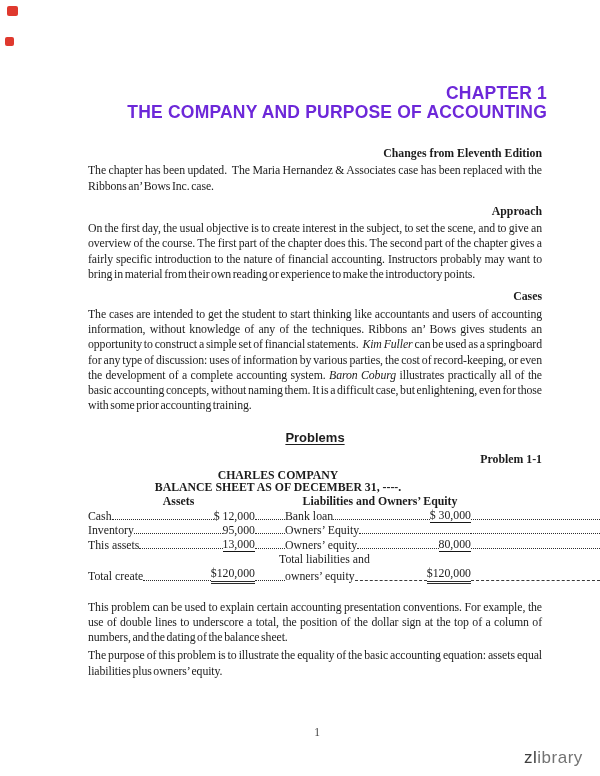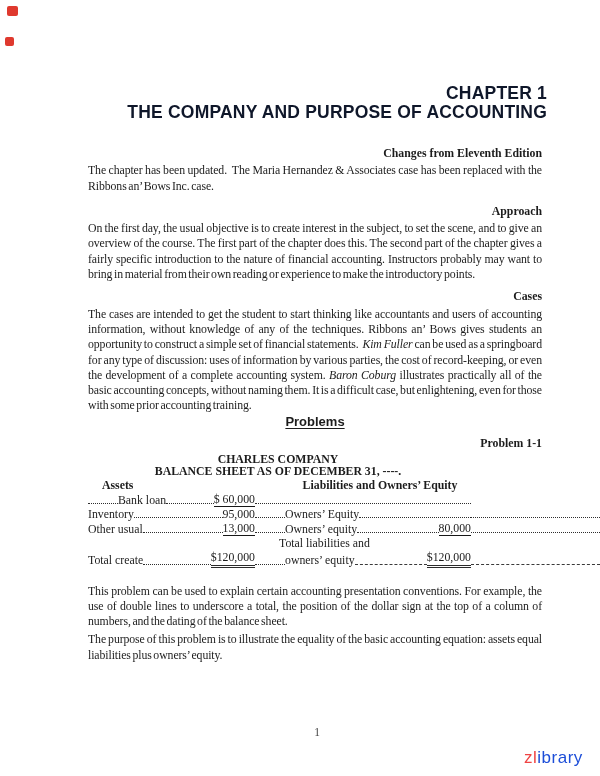--- a/index.html
+++ b/index.html
@@ -7,56 +7,56 @@
         font-family:"Liberation Serif",serif;color:#1c1c1c;}
 
   
   .red-mark{position:absolute;background:#df392e;border-radius:2px;}
   .red-mark.m1{left:7px;top:6px;width:11px;height:10px;}
   .red-mark.m2{left:5px;top:37px;width:9px;height:9px;}
 
   
   .chapter{position:absolute;top:84px;right:53px;text-align:right;
            font-family:"Liberation Sans",sans-serif;font-weight:bold;
-           font-size:17.5px;line-height:19px;letter-spacing:.2px;color:#0f172a;}
+           font-size:17.5px;line-height:19px;letter-spacing:.2px;color:#6d28d9;}
 
   
   .body{position:absolute;left:88px;top:146px;width:454px;font-size:11.8px;line-height:15.3px;}
   .body p{margin:0;text-align:justify;word-spacing:-1.2px;letter-spacing:-.1px;}
   h3.sec{margin:0;font-size:11.8px;line-height:15.3px;font-weight:bold;text-align:right;}
   .mt2{margin-top:2px!important;} .mt3{margin-top:3px!important;}
   .mt7{margin-top:7px!important;} .mt10{margin-top:10px!important;} .mt16{margin-top:16px!important;}
   .it{font-style:italic;margin-top:24px;}
 
-  .problems-h{margin:0 0 0 0;text-align:center;font-family:"Liberation Sans",sans-serif;
+  .problems-h{margin:16px 0 0 0;text-align:center;font-family:"Liberation Sans",sans-serif;
               font-weight:bold;font-size:13px;line-height:15px;}
   .problems-h span{text-decoration:underline;text-underline-offset:2px;}
 
   
   .bs-head{margin-top:2px;width:380px;text-align:center;font-weight:bold;
            font-size:11.8px;line-height:12.4px;}
   .bs-table{width:512px;font-size:11.8px;}
   .bs-cols{display:grid;grid-template-columns:167px 216px 129px;font-weight:bold;line-height:14.2px;}
-  .bs-cols .c1{text-align:left;padding-left:14px;}
+  .bs-cols .c1{text-align:center;padding-left:14px;}
   .bs-cols .c2{text-align:center;padding-left:34px;}
   .bs-row{display:grid;grid-template-columns:167px 216px 129px;line-height:14.1px;}
   .cell{display:flex;align-items:flex-end;white-space:nowrap;}
   .cell .txt{line-height:14.1px;}
   .lead{flex:1 1 auto;height:0;border-bottom:1.6px dotted #2e2e2e;align-self:flex-end;margin-bottom:3px;min-width:0;}
   .lead.dash{border-bottom:1.6px dashed #3a3a3a;}
   .lead.fix{flex:0 0 30px;}
   .spacer{flex:0 0 24px;}
   .u1{border-bottom:1px solid #161616;}
   .u2{border-bottom:3.5px double #2a2a2a;}
 
   .page-num{position:absolute;left:0;top:726px;width:634px;text-align:center;
             font-size:11.5px;color:#444;}
   .watermark{position:absolute;left:524px;top:748px;font-family:"Liberation Sans",sans-serif;
              font-size:17px;letter-spacing:.5px;}
-  .wm-zl{color:#ef4444;} .wm-rest{color:#1d4ed8;}
+  .wm-zl{color:#404040;} .wm-rest{color:#737373;}
 </style>
 </head>
 <body>
 
 <div class="page">
 
   <div class="red-mark m1"></div>
   <div class="red-mark m2"></div>
 
   <div class="chapter">
@@ -86,24 +86,29 @@
 
     <div class="bs-table">
       <div class="bs-cols">
         <div class="c1">Assets</div>
         <div class="c2">Liabilities and Owners’ Equity</div>
         <div></div>
       </div>
 
       <div class="bs-row">
         <div class="cell">
+            <span class="txt">Cash</span>
+            <span class="lead"></span>
+            <span class="txt">$ 12,000</span>
+          </div>
+        <div class="cell">
             <span class="lead fix"></span>
             <span class="txt">Bank loan</span>
             <span class="lead"></span>
-            <span class="txt u1">$ 60,000</span>
+            <span class="txt u1">$ 30,000</span>
           </div>
         <div class="cell">
             <span class="lead"></span>
           </div>
       </div>
 
       <div class="bs-row">
         <div class="cell">
             <span class="txt">Inventory</span>
             <span class="lead"></span>
@@ -114,21 +119,21 @@
             <span class="txt">Owners’ Equity</span>
             <span class="lead"></span>
           </div>
         <div class="cell">
             <span class="lead"></span>
           </div>
       </div>
 
       <div class="bs-row">
         <div class="cell">
-            <span class="txt">Other usual</span>
+            <span class="txt">This assets</span>
             <span class="lead"></span>
             <span class="txt u1">13,000</span>
           </div>
         <div class="cell">
             <span class="lead fix"></span>
             <span class="txt">Owners’ equity</span>
             <span class="lead"></span>
             <span class="txt u1">80,000</span>
           </div>
         <div class="cell">

